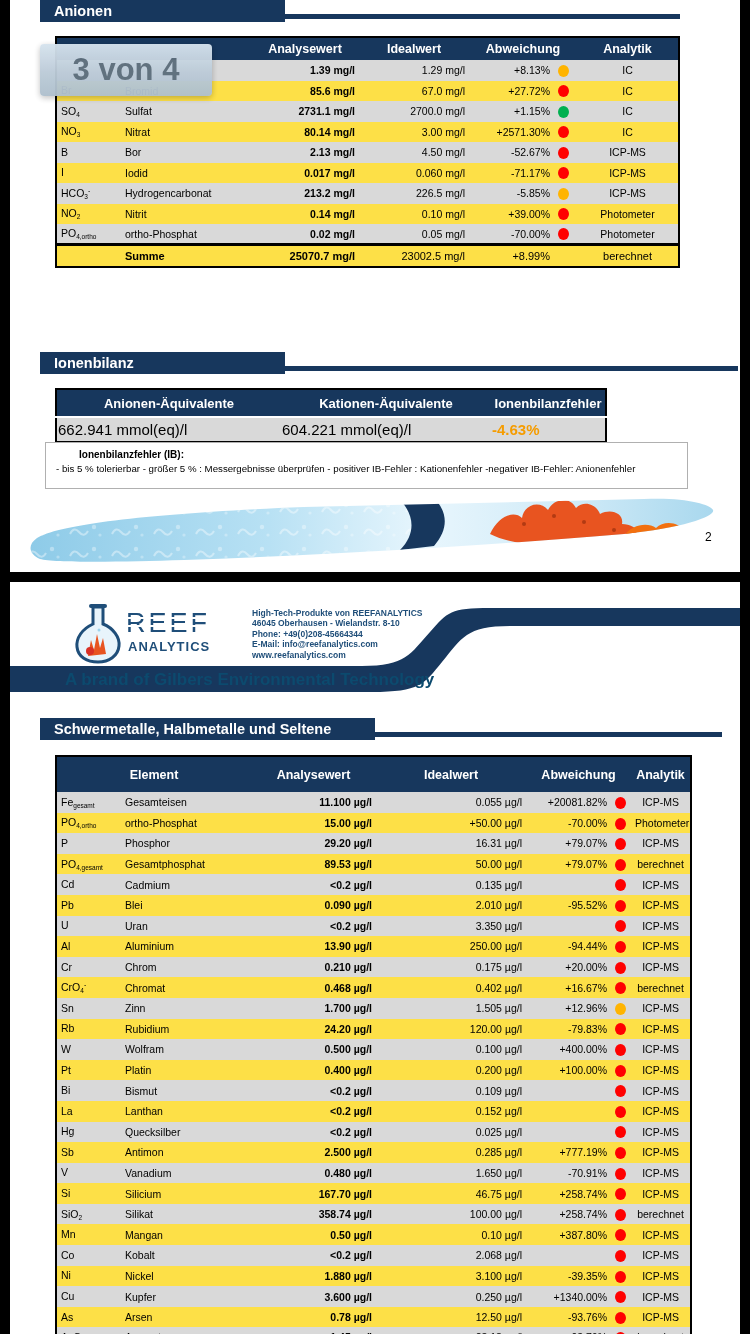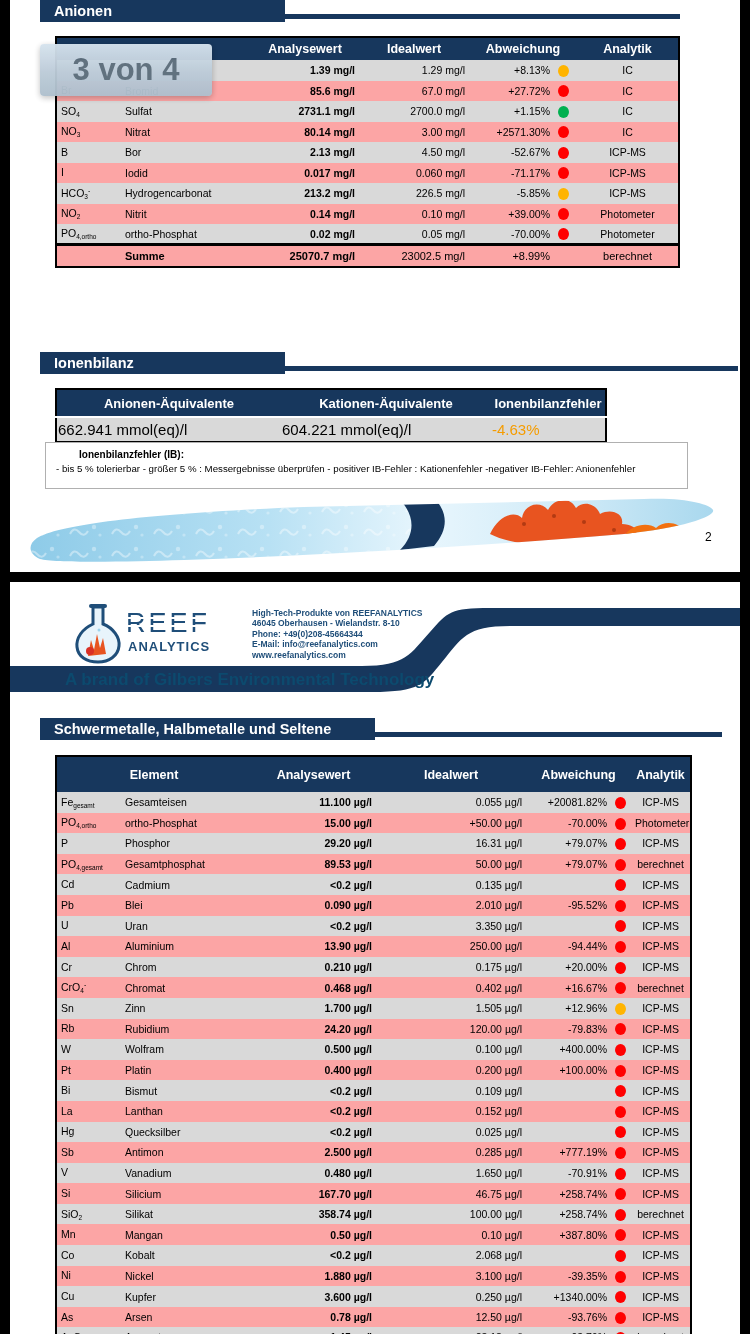--- a/index.html
+++ b/index.html
@@ -18,21 +18,21 @@
   
   .sec{position:absolute;left:0;width:100%;height:22px;}
   .sec .rule{position:absolute;top:14px;left:40px;height:5px;background:var(--navy);}
   .sec .bar{
     position:absolute;top:0;left:30px;height:22px;background:var(--navy);
     color:#fff;font-weight:bold;font-size:14.5px;line-height:22px;
     padding-left:14px;box-sizing:border-box;
   }
 
   
-  table{border-collapse:collapse;table-layout:fixed;position:absolute;background:#fca5a5;padding-left:16px;}
+  table{border-collapse:collapse;table-layout:fixed;position:absolute;background:#fde047;padding-left:16px;}
   .dtable{border:2px solid #000;}
   .dtable th{background:var(--navy);color:#fff;font-weight:bold;font-size:12.5px;padding:0;}
   .dtable td{font-size:10.5px;color:#000;padding:0 4px;overflow:hidden;white-space:nowrap;}
   .dtable tbody tr:nth-of-type(odd) td{background:var(--rowgray);}
   .c-sym{text-align:left;font-size:10px;padding-left:3px;}
   .sym-sub{font-size:6.5px;vertical-align:-2px;}
   .sym-sup{font-size:7px;vertical-align:4px;}
   .c-name{text-align:left;}
   .c-av{text-align:right;font-weight:bold;}
   .c-iv{text-align:right;}
@@ -58,21 +58,21 @@
     background:linear-gradient(180deg,#d6e3ee 0%,#bccbd8 55%,#aebfcd 100%);
     display:flex;align-items:center;justify-content:center;
     font-size:31px;font-weight:600;color:#5d6e7c;
     box-shadow:0 2px 6px rgba(0,0,0,0.25);opacity:0.96;
   }
 
   
   #tib{top:388px;left:45px;width:550px;border:2px solid #000;}
   #tib th{background:var(--navy);color:#fff;font-size:13px;font-weight:bold;height:24px;border-bottom:2.5px solid #fff;}
   #tib td{background:var(--rowgray);text-align:left;font-size:15px;height:21px;color:#000;}
-  #tib td.fehler{color:#F59C00;font-weight:normal;}
+  #tib td.fehler{color:#F59C00;font-weight:bold;}
 
   #infobox{
     position:absolute;top:442px;left:35px;width:643px;height:47px;box-sizing:border-box;
     border:1px solid #b0b0b0;background:#fff;padding:6px 10px;
   }
   #infobox .ib-title{font-size:10px;font-weight:bold;color:#000;margin-bottom:3px;padding-left:23px;}
   #infobox .ib-text{font-size:9.7px;color:#000;}
 
   #wave{position:absolute;top:498px;left:14px;}
   #pagenum{position:absolute;top:530px;left:695px;font-size:12px;color:#000;}

